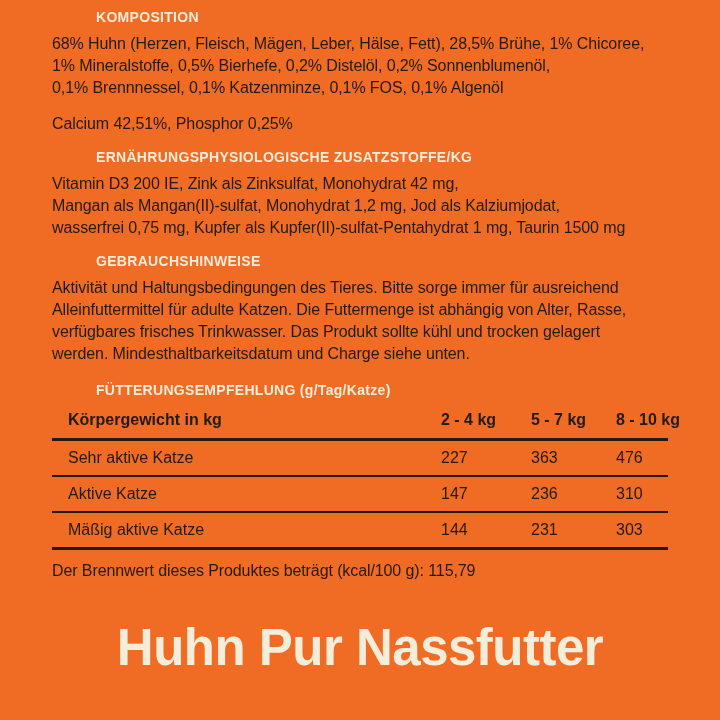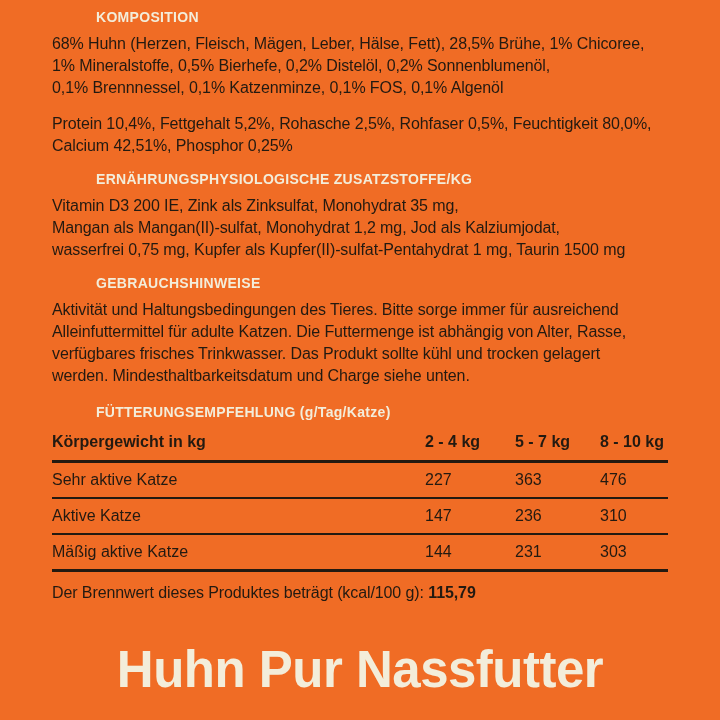--- a/index.html
+++ b/index.html
@@ -45,28 +45,28 @@
     font-size: 16px;
     padding: 5px 0 9px 0;
     border-bottom: 3px solid var(--ink);
   }
   .feed-data {
     font-size: 16px;
     padding: 8px 0;
     border-bottom: 2px solid var(--ink);
   }
   .feed-data.last { border-bottom: 3px solid var(--ink); }
-  .cell { white-space: nowrap; }
+  .cell { white-space: nowrap; margin-left: 16px; }
 
   .energy-note {
     margin-top: 12px;
     font-size: 16px;
     letter-spacing: -0.1px;
   }
-  .energy-note b { font-weight: bold; }
+  .energy-note b { font-weight: normal; }
 
   .product-title {
     margin-top: 40px;
     text-align: center;
     color: var(--cream);
     font-size: 51px;
     font-weight: bold;
     letter-spacing: -0.5px;
     line-height: 56px;
   }
@@ -77,27 +77,26 @@
 <div class="content">
 
   <div class="section">
     <div class="section-title">KOMPOSITION</div>
     <div class="body-line">68% Huhn (Herzen, Fleisch, Mägen, Leber, Hälse, Fett), 28,5% Brühe, 1% Chicoree,</div>
     <div class="body-line">1% Mineralstoffe, 0,5% Bierhefe, 0,2% Distelöl, 0,2% Sonnenblumenöl,</div>
     <div class="body-line">0,1% Brennnessel, 0,1% Katzenminze, 0,1% FOS, 0,1% Algenöl</div>
   </div>
 
   <div class="section">
-    <div class="body-line">Protein 10,4%, Fettgehalt 5,2%, Rohasche 2,5%, Rohfaser 0,5%, Feuchtigkeit 80,0%,</div>
     <div class="body-line">Calcium 42,51%, Phosphor 0,25%</div>
   </div>
 
   <div class="section">
     <div class="section-title">ERNÄHRUNGSPHYSIOLOGISCHE ZUSATZSTOFFE/KG</div>
-    <div class="body-line">Vitamin D3 200 IE, Zink als Zinksulfat, Monohydrat 35 mg,</div>
+    <div class="body-line">Vitamin D3 200 IE, Zink als Zinksulfat, Monohydrat 42 mg,</div>
     <div class="body-line">Mangan als Mangan(II)-sulfat, Monohydrat 1,2 mg, Jod als Kalziumjodat,</div>
     <div class="body-line">wasserfrei 0,75 mg, Kupfer als Kupfer(II)-sulfat-Pentahydrat 1 mg, Taurin 1500 mg</div>
   </div>
 
   <div class="section">
     <div class="section-title">GEBRAUCHSHINWEISE</div>
     <div class="body-line">Aktivität und Haltungsbedingungen des Tieres. Bitte sorge immer für ausreichend</div>
     <div class="body-line">Alleinfuttermittel für adulte Katzen. Die Futtermenge ist abhängig von Alter, Rasse,</div>
     <div class="body-line">verfügbares frisches Trinkwasser. Das Produkt sollte kühl und trocken gelagert</div>
     <div class="body-line">werden. Mindesthaltbarkeitsdatum und Charge siehe unten.</div>

